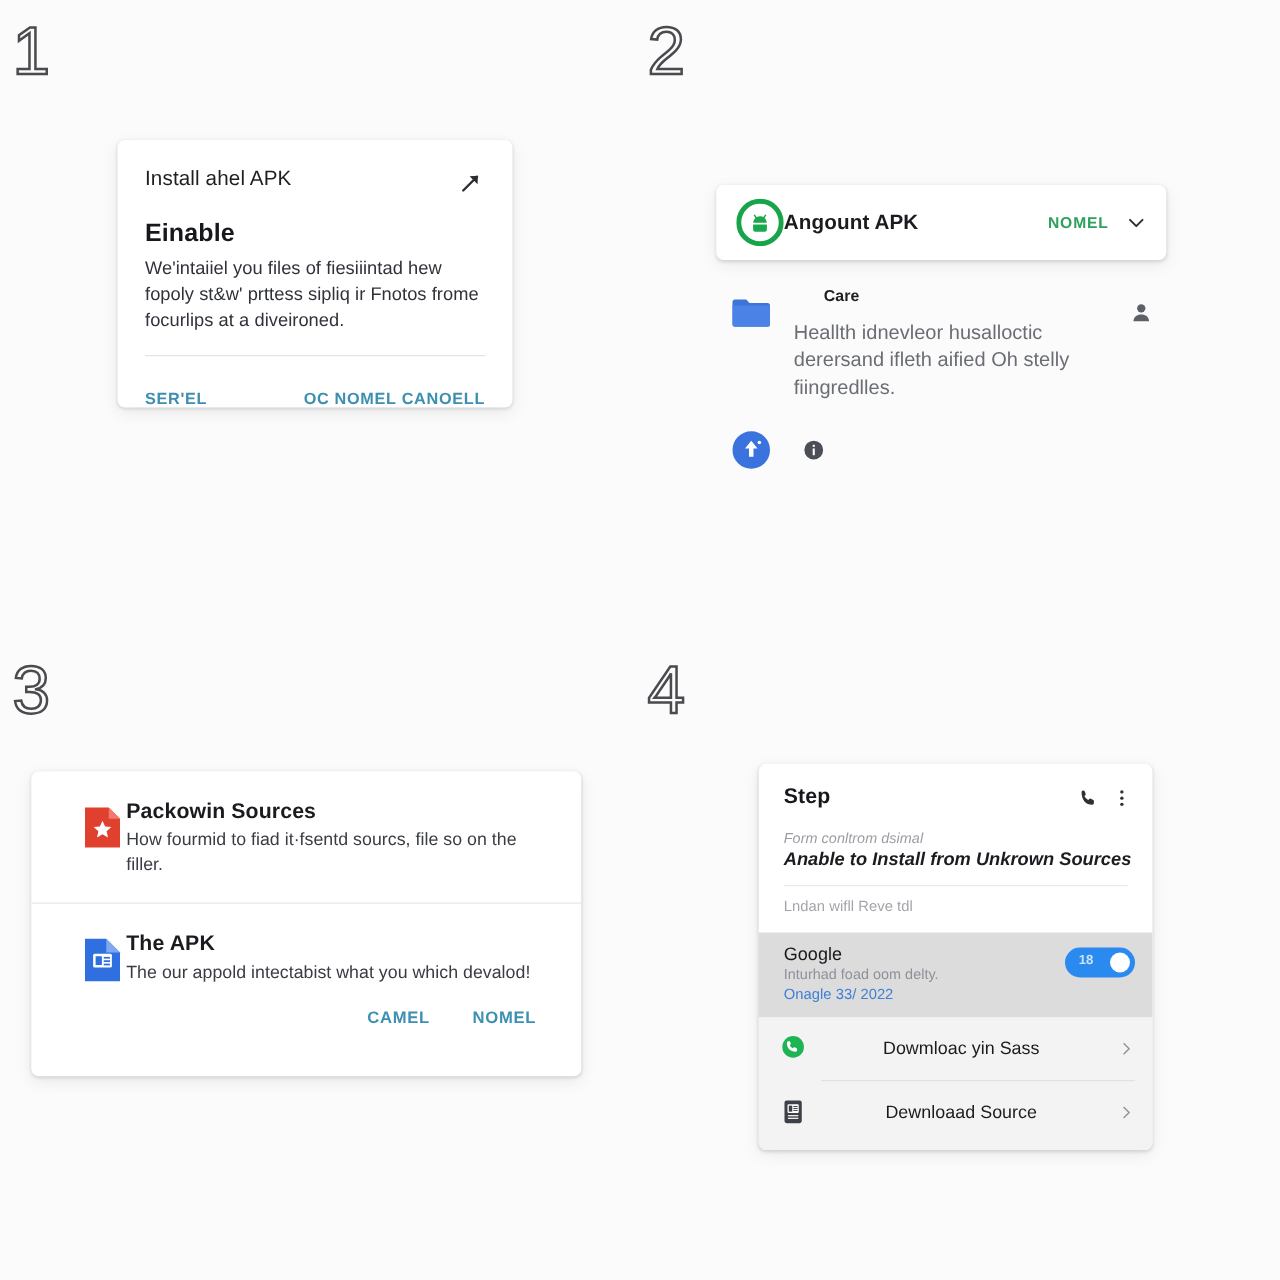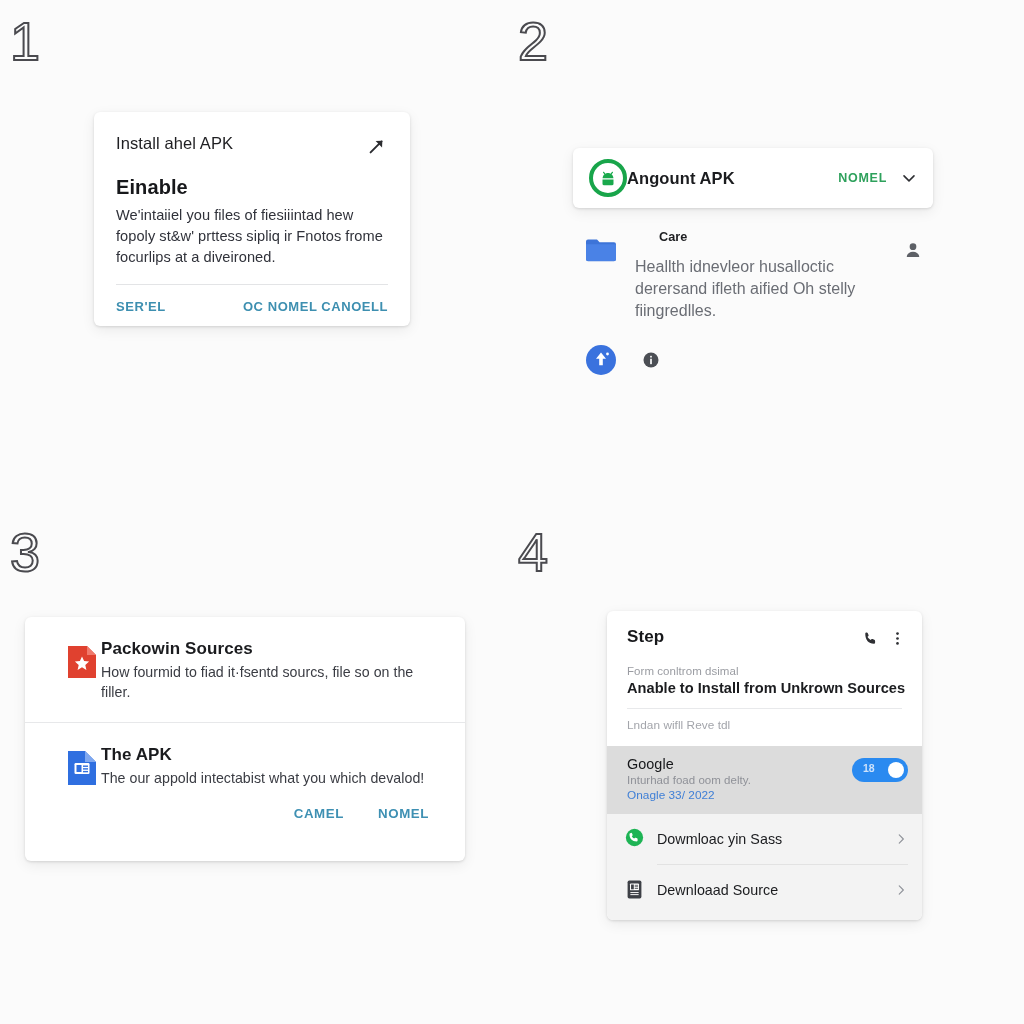--- a/index.html
+++ b/index.html
@@ -44,21 +44,21 @@
   }
   #panel1 .p1-arrow { width: 22px; height: 22px; flex: 0 0 22px; margin-top: 1px; }
   #panel1 .p1-head {
     margin-top: 19px; font-size: 20px; font-weight: 700; color: #17181b; letter-spacing: .1px;
   }
   #panel1 .p1-body {
     margin-top: 6px; font-size: 14.6px; line-height: 1.43; color: #30323a; letter-spacing: .05px;
   }
   #panel1 .p1-rule { margin-top: 16px; height: 1px; background: #e3e4e6; }
   #panel1 .p1-actions {
-    margin-top: 14px; display: flex; align-items: center; justify-content: space-between;
+    margin-top: 26px; display: flex; align-items: center; justify-content: space-between;
   }
   #panel1 .p1-btn {
     font-size: 13px; font-weight: 700; letter-spacing: .55px; color: #3d8fb0;
     background: none; border: 0; cursor: pointer; font-family: inherit;
   }
 
   
   #p2-header {
     left: 573px; top: 148px; width: 360px; height: 60px;
     display: flex; align-items: center; padding: 0 14px 0 16px; 
@@ -89,21 +89,21 @@
   #panel3 .p3-btn {
     font-size: 13.3px; font-weight: 700; letter-spacing: .6px; color: #3e90b3;
     background: none; border: 0; cursor: pointer; font-family: inherit;
   }
 
   
   #panel4 { left: 607px; top: 611px; width: 315px; height: 309px; overflow: hidden; }
   #panel4 .p4-head { display: flex; align-items: flex-start; padding: 16px 16px 0 20px; }
   #panel4 .p4-title { flex: 1; font-size: 17px; font-weight: 700; color: #17181b; letter-spacing: .1px; }
   #panel4 .p4-hicon { width: 17px; height: 17px; margin-left: 10px; margin-top: 3px; }
-  #panel4 .p4-sec { padding: 18px 7px 0 20px; }
+  #panel4 .p4-sec { padding: 18px 7px 0 20px; font-style: italic; }
   #panel4 .p4-over { font-size: 11.5px; color: #9a9ca2; letter-spacing: .05px; }
   #panel4 .p4-main { font-size: 14.6px; font-weight: 700; color: #1b1c1f; margin-top: 3px; letter-spacing: .02px; }
   #panel4 .p4-rule { height: 1px; background: #e8e9eb; margin: 12px 20px 0 20px; }
   #panel4 .p4-sub { font-size: 11.8px; color: #a3a5ab; padding: 9px 20px 14px 20px; letter-spacing: .05px; }
 
   #panel4 .p4-google {
     background: #dcdcdc; padding: 10px 14px 12px 20px;
     display: flex; align-items: flex-start; gap: 10px;
   }
   #panel4 .p4-gtxt { flex: 1; }
@@ -114,21 +114,21 @@
     width: 56px; height: 24px; border-radius: 12px; background: #2a8af0;
     display: flex; align-items: center; justify-content: flex-end;
     padding: 0 4px 0 0; flex: 0 0 56px; margin-top: 2px; position: relative;
   }
   #panel4 .p4-toggle .tg-lbl {
     position: absolute; left: 11px; top: 4px; font-size: 10.5px; color: #cde2fb; font-weight: 700;
   }
   #panel4 .p4-toggle .tg-knob { width: 16px; height: 16px; border-radius: 50%; background: #fff; }
 
   #panel4 .p4-bottom { background: #f3f3f3; height: 100%; }
-  #panel4 .p4-lrow { display: flex; align-items: center; gap: 13px; padding: 14px 14px 14px 18px; }
+  #panel4 .p4-lrow { display: flex; align-items: center; gap: 13px; padding: 14px 14px 14px 18px; text-align: center; }
   #panel4 .p4-lico { width: 19px; height: 22px; flex: 0 0 19px; }
   #panel4 .p4-ltxt { flex: 1; font-size: 14.3px; color: #1a1b1e; letter-spacing: .03px; }
   #panel4 .p4-chev { width: 14px; height: 14px; flex: 0 0 14px; }
   #panel4 .p4-lrule { height: 1px; background: #e2e2e2; margin-left: 50px; margin-right: 14px; }
 </style>
 </head>
 <body>
 
 <div class="page">
 

